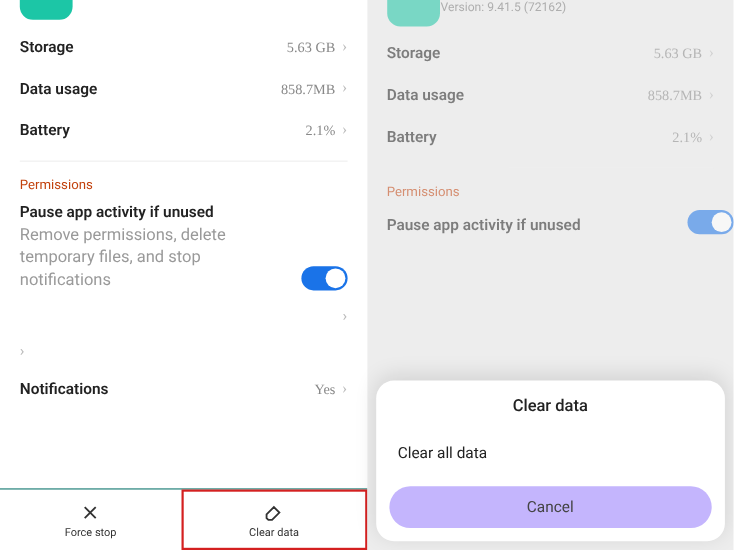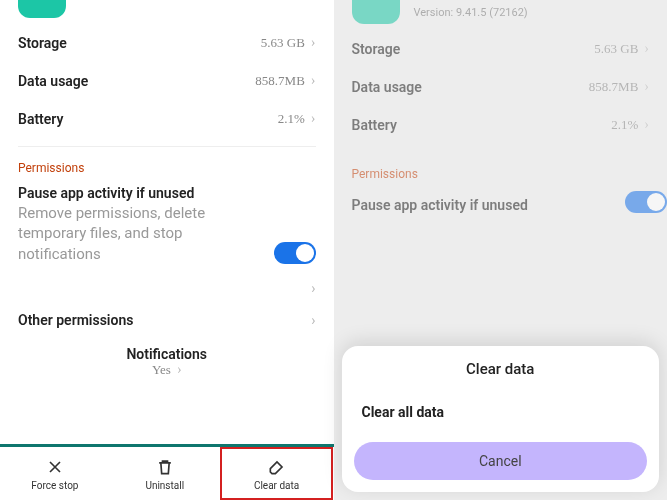--- a/index.html
+++ b/index.html
@@ -19,39 +19,38 @@
   }
   .pane.right {
     background: #ededed;
   }
   .content {
     padding: 0 18px;
   }
   .app-header {
     display: flex;
     padding: 0 18px 6px;
-    gap: 14px;
-    align-items: center;
+    gap: 1px;
+    align-items: flex-start;
   }
   .app-icon {
     width: 48px;
     height: 48px;
     border-radius: 12px;
     background: #1cc6a6;
     flex-shrink: 0;
     margin-top: -30px;
   }
   .app-version {
     color: #7a7a7a;
     font-size: 11px;
     padding-top: 0px;
   }
   .row {
     display: flex;
-    align-items: center;
     justify-content: space-between;
     padding: 11px 0;
   }
   .row-label {
     font-size: 14px;
     font-weight: 600;
     color: #222;
   }
   .row-value {
     font-size: 13px;
@@ -110,21 +109,21 @@
     width: 18px; height: 18px;
     border-radius: 50%;
     background: #fff;
   }
   .bottom-bar {
     position: absolute;
     bottom: 0; left: 0; right: 0;
     height: 56px;
     display: flex;
     background: #fff;
-    border-top: 3px solid #0f766e;
+    border-top: 1px solid #0f766e;
   }
   .bb-item {
     flex: 1;
     display: flex;
     flex-direction: column;
     align-items: center;
     justify-content: center;
     gap: 3px;
     font-size: 10px;
     color: #333;
@@ -149,21 +148,21 @@
   }
   .sheet-title {
     text-align: center;
     font-size: 15px;
     font-weight: 500;
     color: #222;
     margin-bottom: 14px;
   }
   .sheet-option {
     font-size: 14px;
-    font-weight: 700;
+    font-weight: 400;
     padding: 12px 8px;
     color: #222;
   }
   .sheet-cancel {
     margin-top: 10px;
     background: #c4b5fd;
     border-radius: 22px;
     text-align: center;
     padding: 11px 0;
     font-size: 14px;
@@ -213,47 +212,38 @@
       <div class="toggle"></div>
     </div>
 
     <div class="item-row">
       <div class="item-text">
       </div>
       <span class="chevron">›</span>
     </div>
 
     <div class="item-row">
-      <div class="item-text">
-        <div class="item-title">Other permissions</div>
-      </div>
       <span class="chevron">›</span>
     </div>
 
-    <div class="row" style="padding:10px 0;flex-direction:column;">
+    <div class="row" style="padding:10px 0;">
       <span class="row-label">Notifications</span>
       <span class="row-right">
         <span class="row-value">Yes</span>
         <span class="chevron">›</span>
       </span>
     </div>
   </div>
 
   <div class="bottom-bar">
     <div class="bb-item">
       <svg viewBox="0 0 24 24" fill="none" stroke="#333" stroke-width="2">
           <path d="M6 6l12 12M18 6L6 18"></path>
         </svg>
       <span>Force stop</span>
-    </div>
-    <div class="bb-item">
-      <svg viewBox="0 0 24 24" fill="none" stroke="#333" stroke-width="2">
-          <path d="M5 7h14M9 7V5h6v2M7 7l1 13h8l1-13"></path>
-        </svg>
-      <span>Uninstall</span>
     </div>
     <div class="bb-item highlight-box">
       <svg viewBox="0 0 24 24" fill="none" stroke="#333" stroke-width="2">
           <path d="M4 14l8-8 6 6-8 8H6l-2-2z"></path>
         </svg>
       <span>Clear data</span>
     </div>
   </div>
 </div>
 

